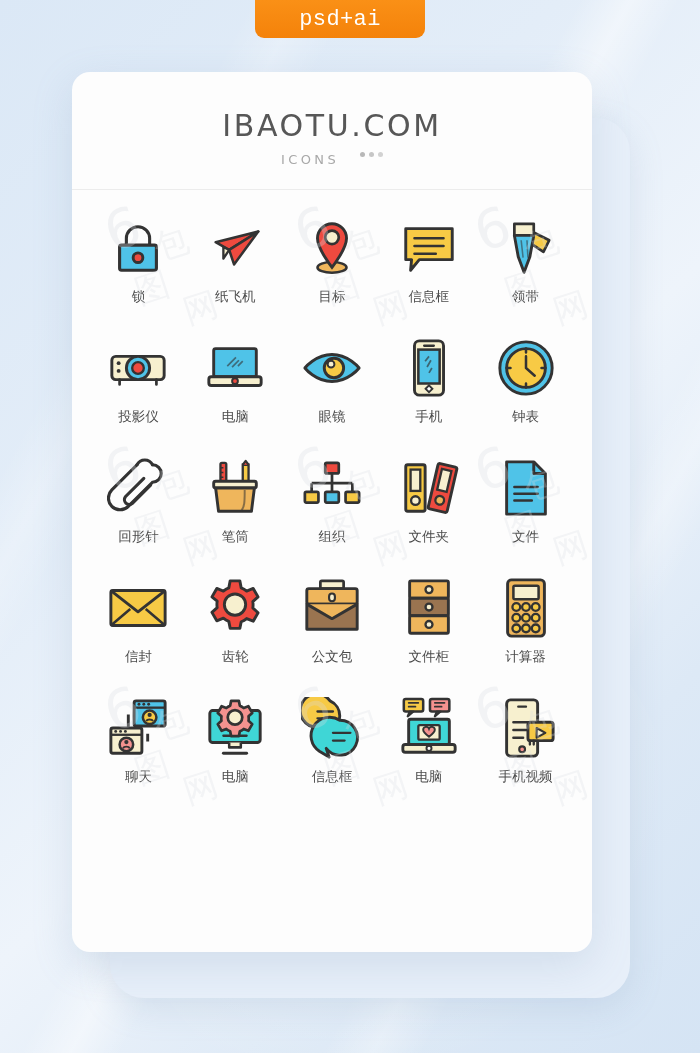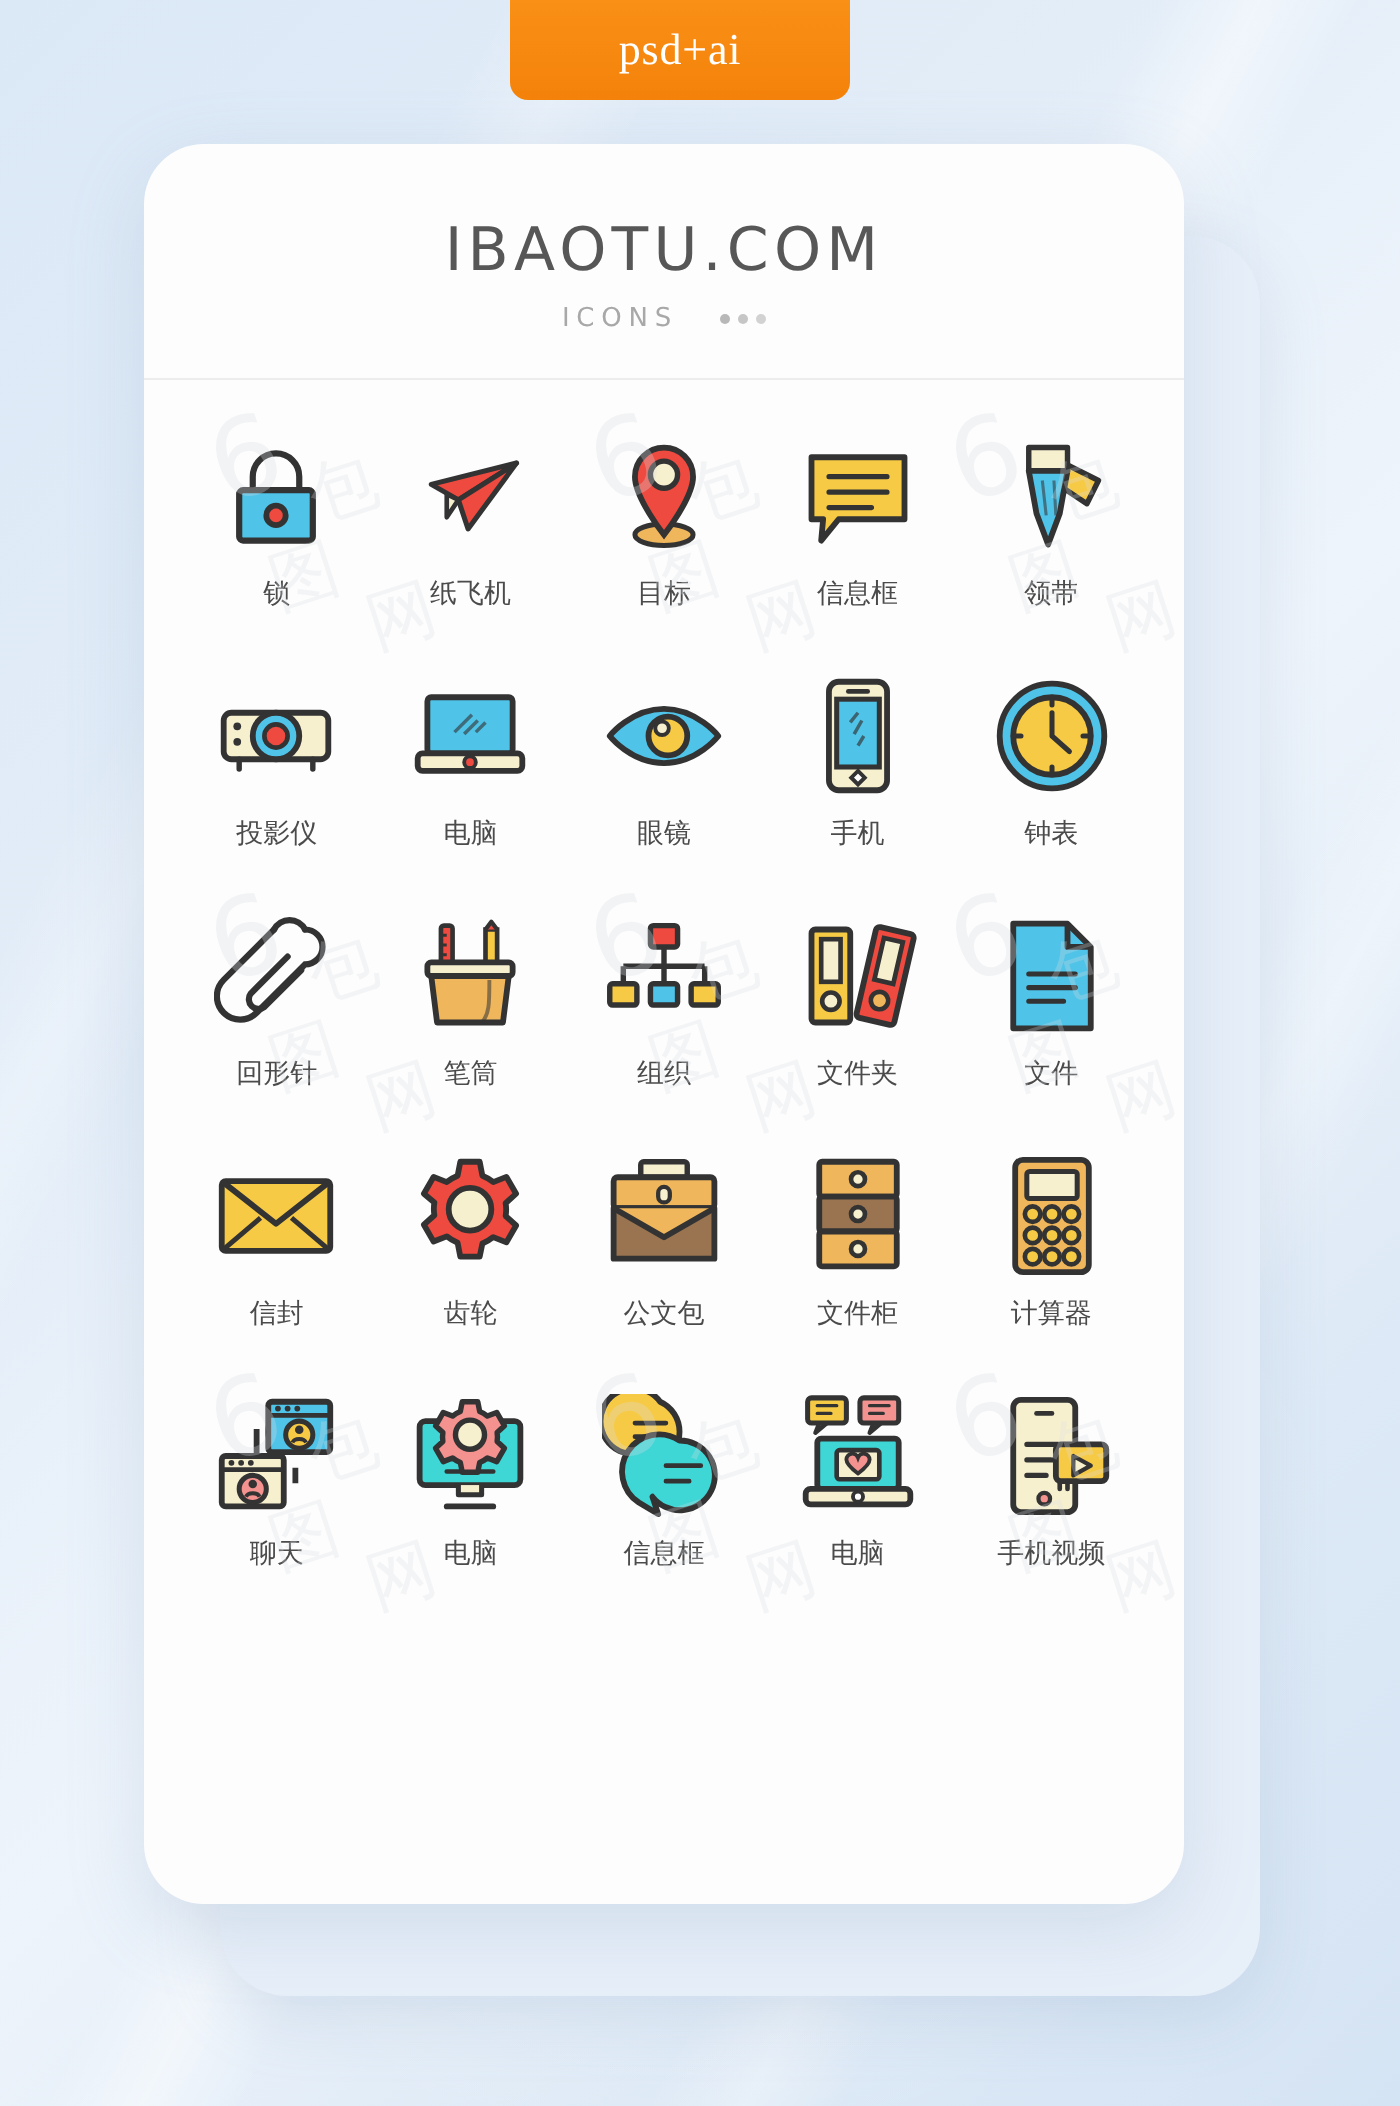--- a/index.html
+++ b/index.html
@@ -25,58 +25,58 @@
     position: absolute;
     left: 118px; top: 560px; width: 560px; height: 560px;
     border-radius: 50%;
     background: radial-gradient(circle at 40% 35%, rgba(255,255,255,.55), rgba(255,255,255,0) 66%);
     pointer-events: none;
   }
 
   
   .tag {
     position: absolute; left: 255px; top: 0;
-    width: 170px; height: 50px;
+    width: 170px; height: 38px;
     background: linear-gradient(180deg, #fa9016 0%, #f4820a 100%);
     border-radius: 0 0 9px 9px;
     display: flex; align-items: center; justify-content: center;
     color: #ffffff; font-size: 22px; letter-spacing: .4px;
-    font-family: Liberation Serif, serif;
+    font-family: Liberation Mono, monospace;
   }
 
   
   .card-back {
     position: absolute;
     left: 110px; top: 118px;
     width: 520px; height: 880px;
     background: #e7eff9;
     border-radius: 34px;
     box-shadow: 0 10px 34px rgba(120,150,185,.18);
   }
 
   
   .card {
     position: absolute;
     left: 72px; top: 72px;
     width: 520px; height: 880px;
     background: #fdfdfd;
-    border-radius: 30px;
+    border-radius: 18px;
     box-shadow: 0 12px 40px rgba(120,150,185,.20);
     overflow: hidden;
   }
 
   .card-header { padding-top: 36px; text-align: center; }
   .brand {
     font-size: 30px; letter-spacing: 2.6px; color: #575757;
     font-weight: 400;
     font-family: "DejaVu Sans", "Liberation Sans", sans-serif;
   }
   .subrow {
     margin-top: 9px;
-    display: flex; align-items: center; justify-content: center; gap: 19px;
+    display: flex; align-items: flex-start; justify-content: center; gap: 19px;
   }
   .sub {
     font-size: 13px; letter-spacing: 3.4px; color: #a8a8a8;
     font-family: "DejaVu Sans", "Liberation Sans", sans-serif;
   }
   .dots { display: flex; gap: 4px; align-items: center; margin-left: 2px; }
   .dots i { width: 5px; height: 5px; border-radius: 50%; background: #b8b8b8; display: block; }
   .dots i:nth-child(2) { background: #c6c6c6; }
   .dots i:nth-child(3) { background: #d2d2d2; }
 

